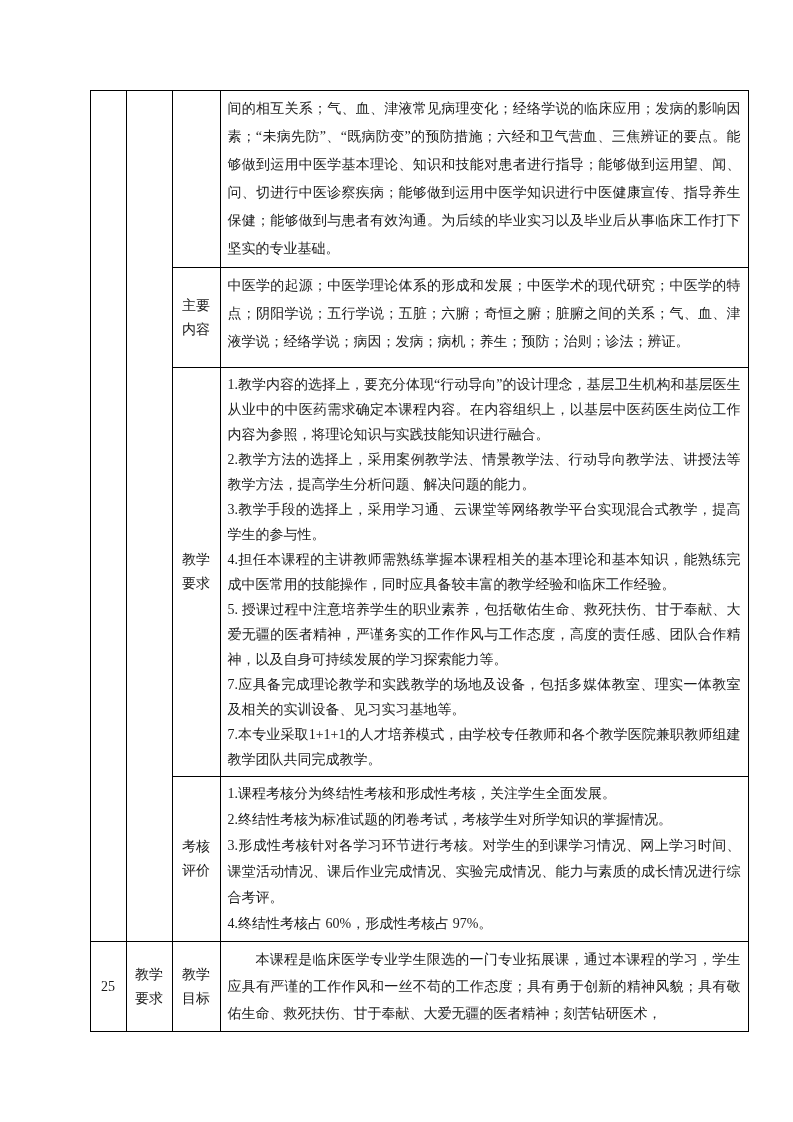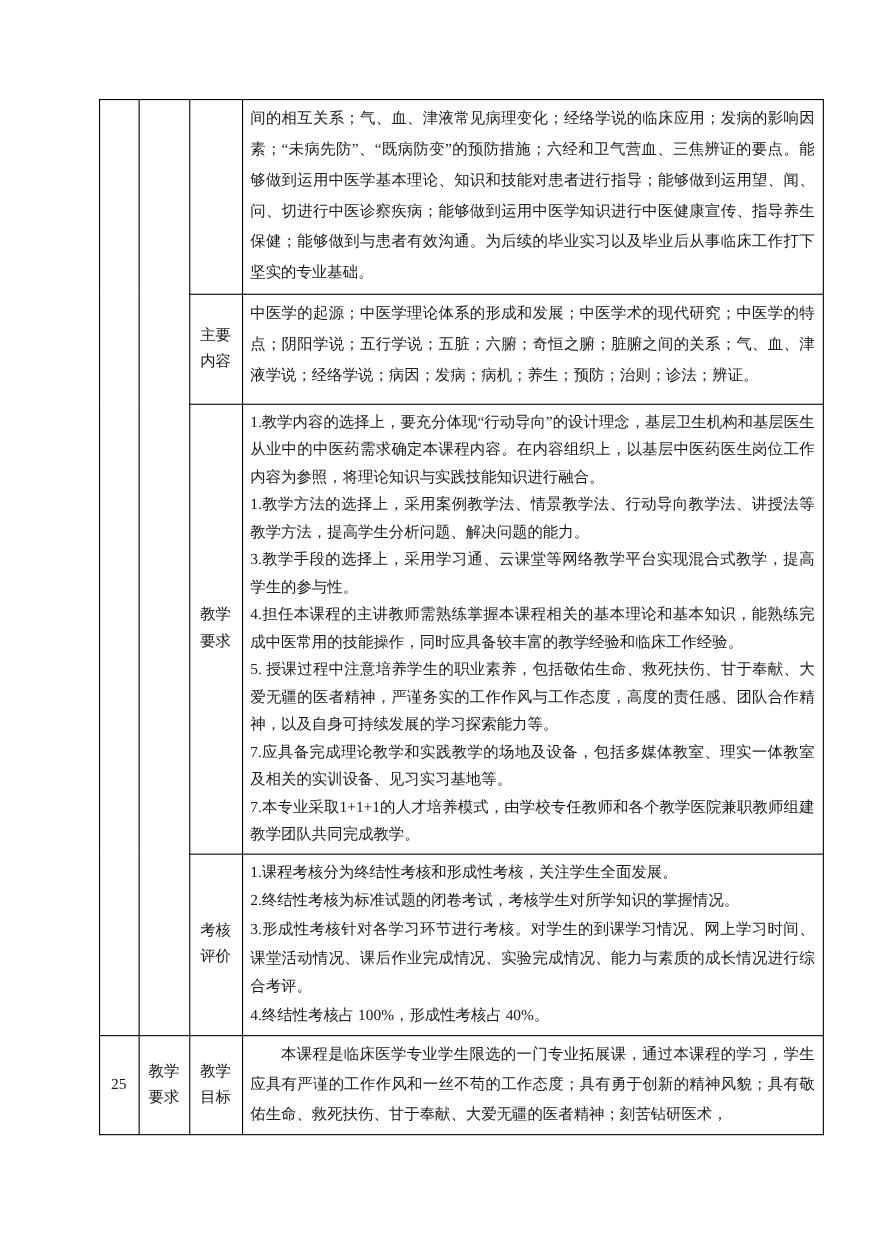--- a/index.html
+++ b/index.html
@@ -109,38 +109,38 @@
             <p>中医学的起源；中医学理论体系的形成和发展；中医学术的现代研究；中医学的特点；阴阳学说；五行学说；五脏；六腑；奇恒之腑；脏腑之间的关系；气、血、津液学说；经络学说；病因；发病；病机；养生；预防；治则；诊法；辨证。</p>
           </td>
         </tr>
 
         <tr>
           <td class="label-cell h-row3">
             <span class="vlabel">教学要求</span>
           </td>
           <td class="body-cell lh-25 h-row3">
             <p>1.教学内容的选择上，要充分体现“行动导向”的设计理念，基层卫生机构和基层医生从业中的中医药需求确定本课程内容。在内容组织上，以基层中医药医生岗位工作内容为参照，将理论知识与实践技能知识进行融合。</p>
-            <p>1.教学方法的选择上，采用案例教学法、情景教学法、行动导向教学法、讲授法等教学方法，提高学生分析问题、解决问题的能力。</p>
+            <p>2.教学方法的选择上，采用案例教学法、情景教学法、行动导向教学法、讲授法等教学方法，提高学生分析问题、解决问题的能力。</p>
             <p>3.教学手段的选择上，采用学习通、云课堂等网络教学平台实现混合式教学，提高学生的参与性。</p>
             <p>4.担任本课程的主讲教师需熟练掌握本课程相关的基本理论和基本知识，能熟练完成中医常用的技能操作，同时应具备较丰富的教学经验和临床工作经验。</p>
             <p>5. 授课过程中注意培养学生的职业素养，包括敬佑生命、救死扶伤、甘于奉献、大爱无疆的医者精神，严谨务实的工作作风与工作态度，高度的责任感、团队合作精神，以及自身可持续发展的学习探索能力等。</p>
             <p>7.应具备完成理论教学和实践教学的场地及设备，包括多媒体教室、理实一体教室及相关的实训设备、见习实习基地等。</p>
             <p>7.本专业采取1+1+1的人才培养模式，由学校专任教师和各个教学医院兼职教师组建教学团队共同完成教学。</p>
           </td>
         </tr>
 
         <tr>
           <td class="label-cell h-row4">
             <span class="vlabel">考核评价</span>
           </td>
           <td class="body-cell lh-26 h-row4">
             <p>1.课程考核分为终结性考核和形成性考核，关注学生全面发展。</p>
             <p>2.终结性考核为标准试题的闭卷考试，考核学生对所学知识的掌握情况。</p>
             <p>3.形成性考核针对各学习环节进行考核。对学生的到课学习情况、网上学习时间、课堂活动情况、课后作业完成情况、实验完成情况、能力与素质的成长情况进行综合考评。</p>
-            <p>4.终结性考核占 100%，形成性考核占 40%。</p>
+            <p>4.终结性考核占 60%，形成性考核占 97%。</p>
           </td>
         </tr>
 
         <tr>
           <td class="num-cell h-row5">25</td>
           <td class="name-cell h-row5">
             <span class="vlabel">教学要求</span>
           </td>
           <td class="label-cell h-row5">
             <span class="vlabel">教学目标</span>

